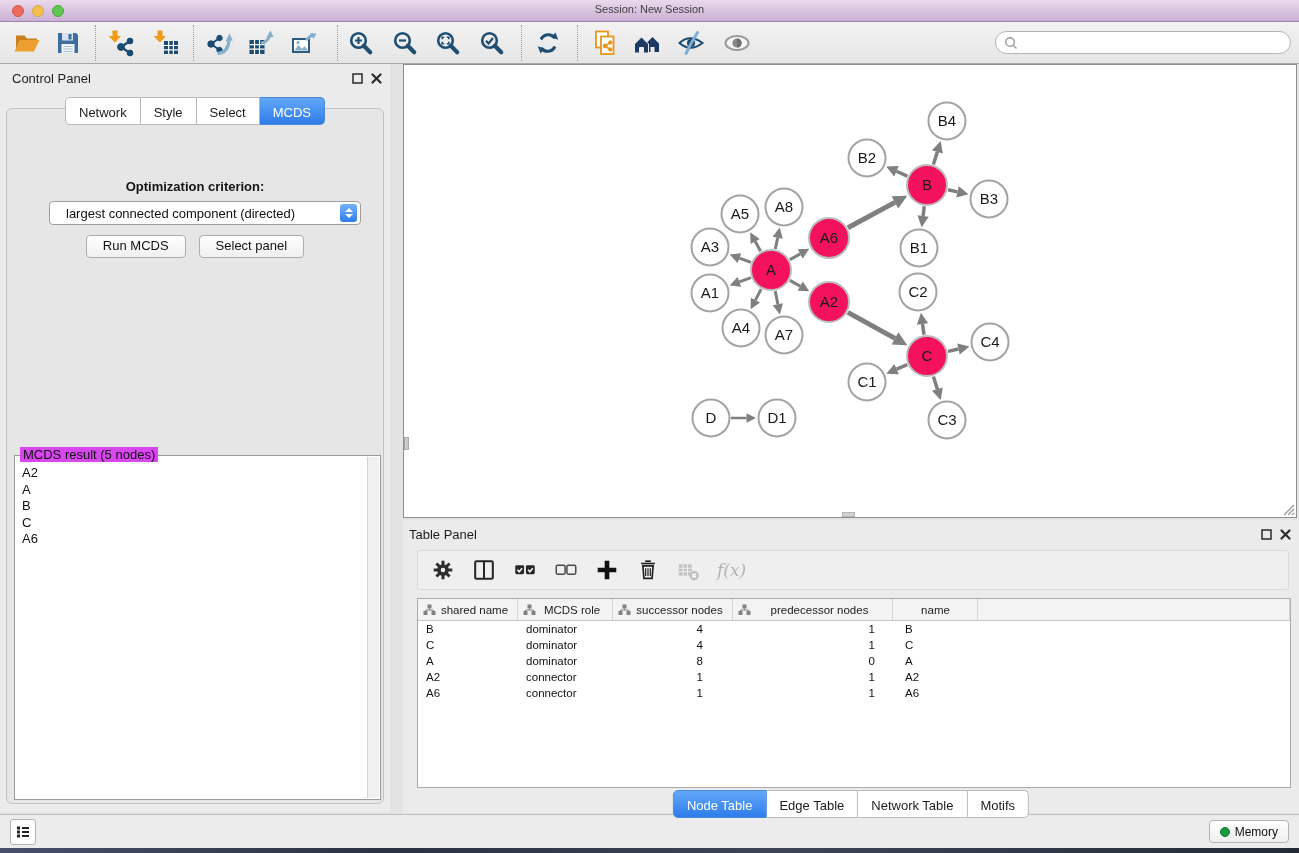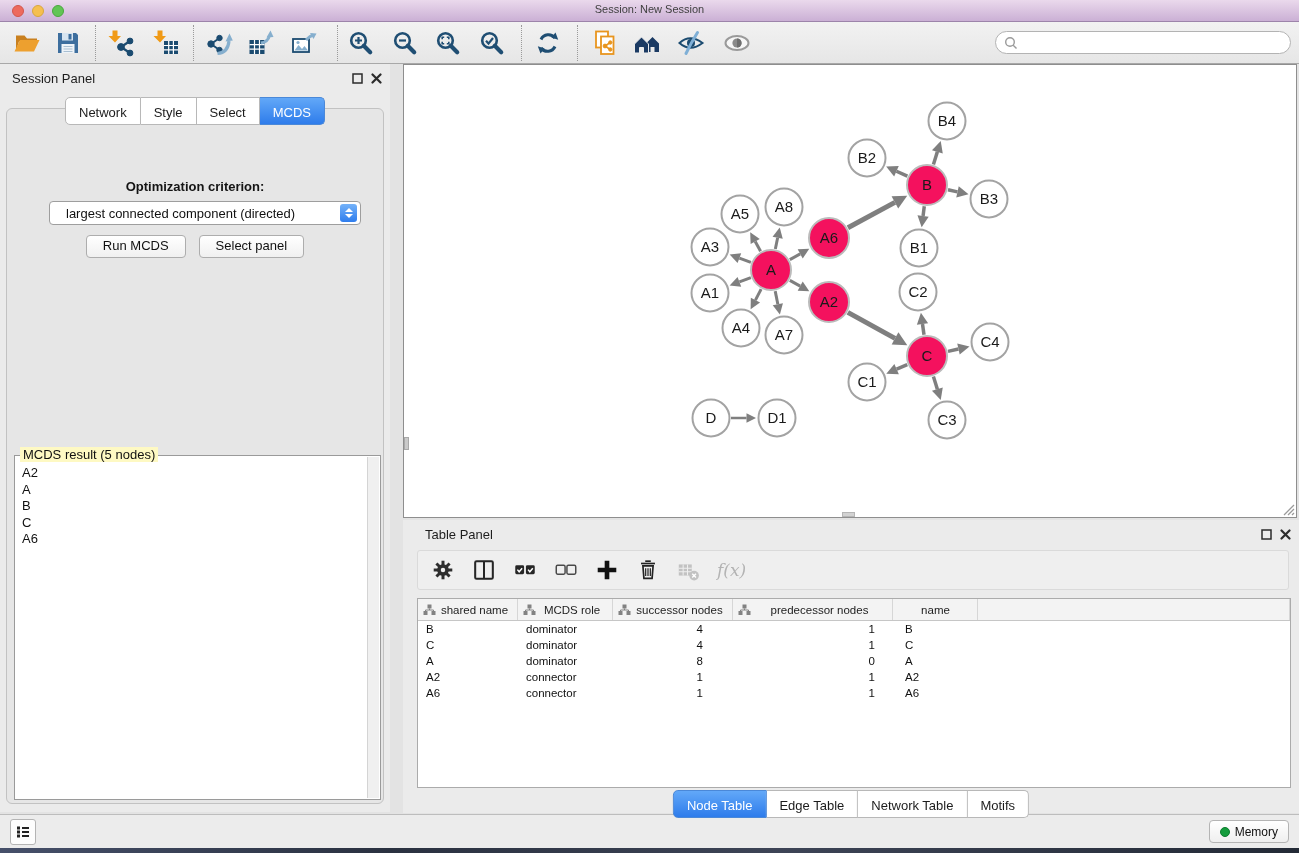--- a/index.html
+++ b/index.html
@@ -52,21 +52,21 @@
   .stepper { width:17px; height:18px; margin-right:3px; border-radius:3px;
     background:linear-gradient(#74b2f9,#2f7ded); display:flex; flex-direction:column;
     align-items:center; justify-content:center; gap:2px; }
   .stepper .up { width:0; height:0; border-left:4px solid transparent; border-right:4px solid transparent; border-bottom:4px solid #fff; }
   .stepper .down { width:0; height:0; border-left:4px solid transparent; border-right:4px solid transparent; border-top:4px solid #fff; }
   .btn-row { position:absolute; left:0; right:0; top:126px; display:flex; justify-content:center; gap:13px; }
   .push-btn { background:linear-gradient(#ffffff,#f0f0f0); border:1px solid #adadad;
     border-radius:4px; font-size:13px; color:#111; padding:3px 16px 4px; line-height:14px; }
   .fieldset { position:absolute; left:14px; right:9px; top:391px; height:345px;
     border:1px solid #9a9a9a; background:#fff; }
-  .fieldset .legend { position:absolute; top:-9px; left:5px; background:#fef9c3;
+  .fieldset .legend { position:absolute; top:-9px; left:5px; background:#d946ef;
     padding:0 3px; font-size:13px; color:#111; z-index:2; }
   .result-list { position:absolute; left:1px; top:1px; right:13px; bottom:1px; background:#fff;
     padding-top:8px; overflow:hidden; }
   .result-item { font-size:13px; color:#111; line-height:16.5px; padding-left:6px; }
   .vtrack { position:absolute; top:1px; right:1px; bottom:1px; width:12px;
     background:#f0f0f0; border-left:1px solid #d4d4d4; }
 
   
   #net-window { position:absolute; left:403px; top:64px; width:894px; height:454px;
     background:#fff; border:1px solid #8e8e8e; }
@@ -269,21 +269,21 @@
       <svg width="16" height="16" viewBox="0 0 16 16">
         <circle cx="7" cy="7" r="4.3" stroke="#9a9a9a" stroke-width="1.4" fill="none"></circle>
         <path d="M10.2 10.2 L13.5 13.5" stroke="#9a9a9a" stroke-width="1.4"></path>
       </svg>
       <input type="text" placeholder="" style="">
     </div>
   </div>
 
   <div id="control-panel">
     <div class="panel-head">
-      <div class="panel-title">Session Panel</div>
+      <div class="panel-title">Control Panel</div>
       <div class="ph-btn" style="right:26px">
         <svg width="11" height="11" viewBox="0 0 11 11">
           <rect x="1" y="1" width="9" height="9" fill="none" stroke="#2b2b2b" stroke-width="1.5"></rect>
         </svg>
       </div>
       <div class="ph-btn" style="right:7px">
         <svg width="11" height="11" viewBox="0 0 11 11">
           <path d="M1.5 1.5 L9.5 9.5 M9.5 1.5 L1.5 9.5" stroke="#2b2b2b" stroke-width="2.2" stroke-linecap="round"></path>
         </svg>
       </div>
@@ -458,21 +458,21 @@
     <div class="mini-thumb-bottom"></div>
     <div class="grip">
       <svg width="14" height="14" viewBox="0 0 14 14">
         <path d="M13 3 L3 13 M13 7 L7 13 M13 11 L11 13" stroke="#9a9a9a" stroke-width="1.3"></path>
       </svg>
     </div>
   </div>
 
   <div id="table-panel">
     <div class="panel-head">
-      <div class="panel-title" style="left:22px">Table Panel</div>
+      <div class="panel-title" style="left:6px">Table Panel</div>
       <div class="ph-btn" style="right:26px">
         <svg width="11" height="11" viewBox="0 0 11 11">
           <rect x="1" y="1" width="9" height="9" fill="none" stroke="#2b2b2b" stroke-width="1.5"></rect>
         </svg>
       </div>
       <div class="ph-btn" style="right:7px">
         <svg width="11" height="11" viewBox="0 0 11 11">
           <path d="M1.5 1.5 L9.5 9.5 M9.5 1.5 L1.5 9.5" stroke="#2b2b2b" stroke-width="2.2" stroke-linecap="round"></path>
         </svg>
       </div>

